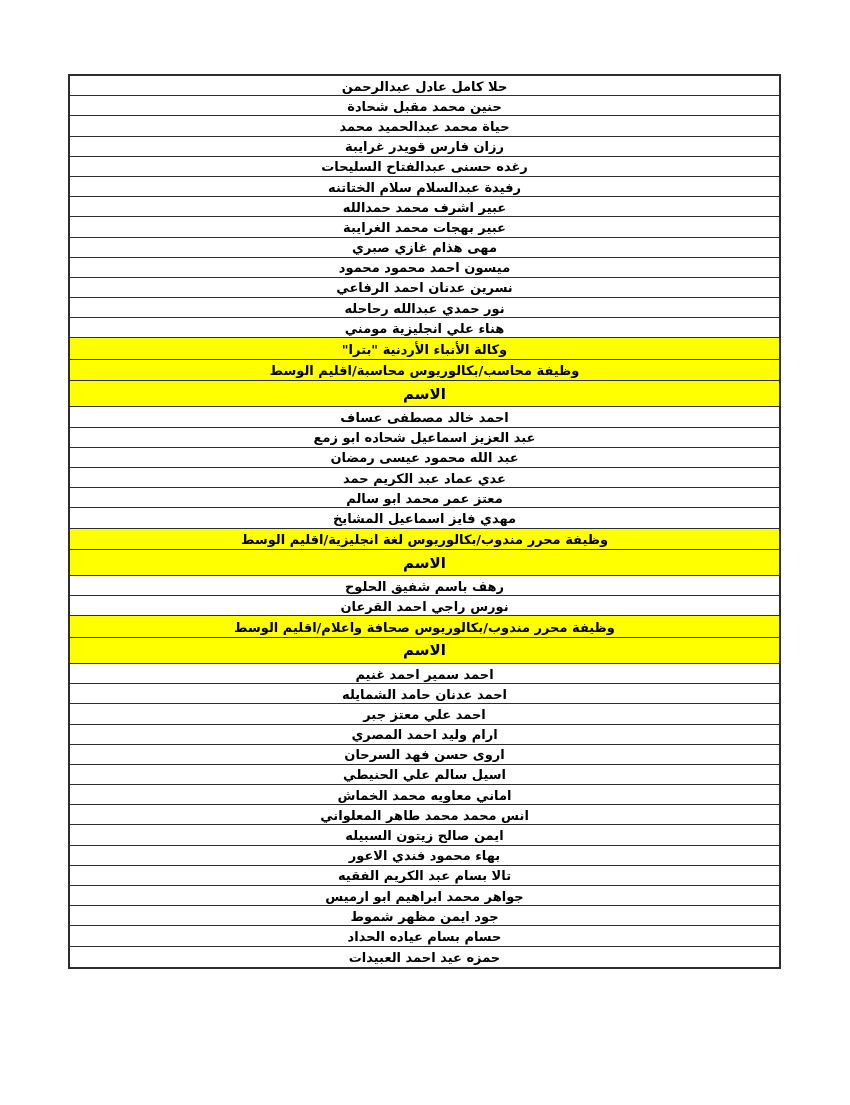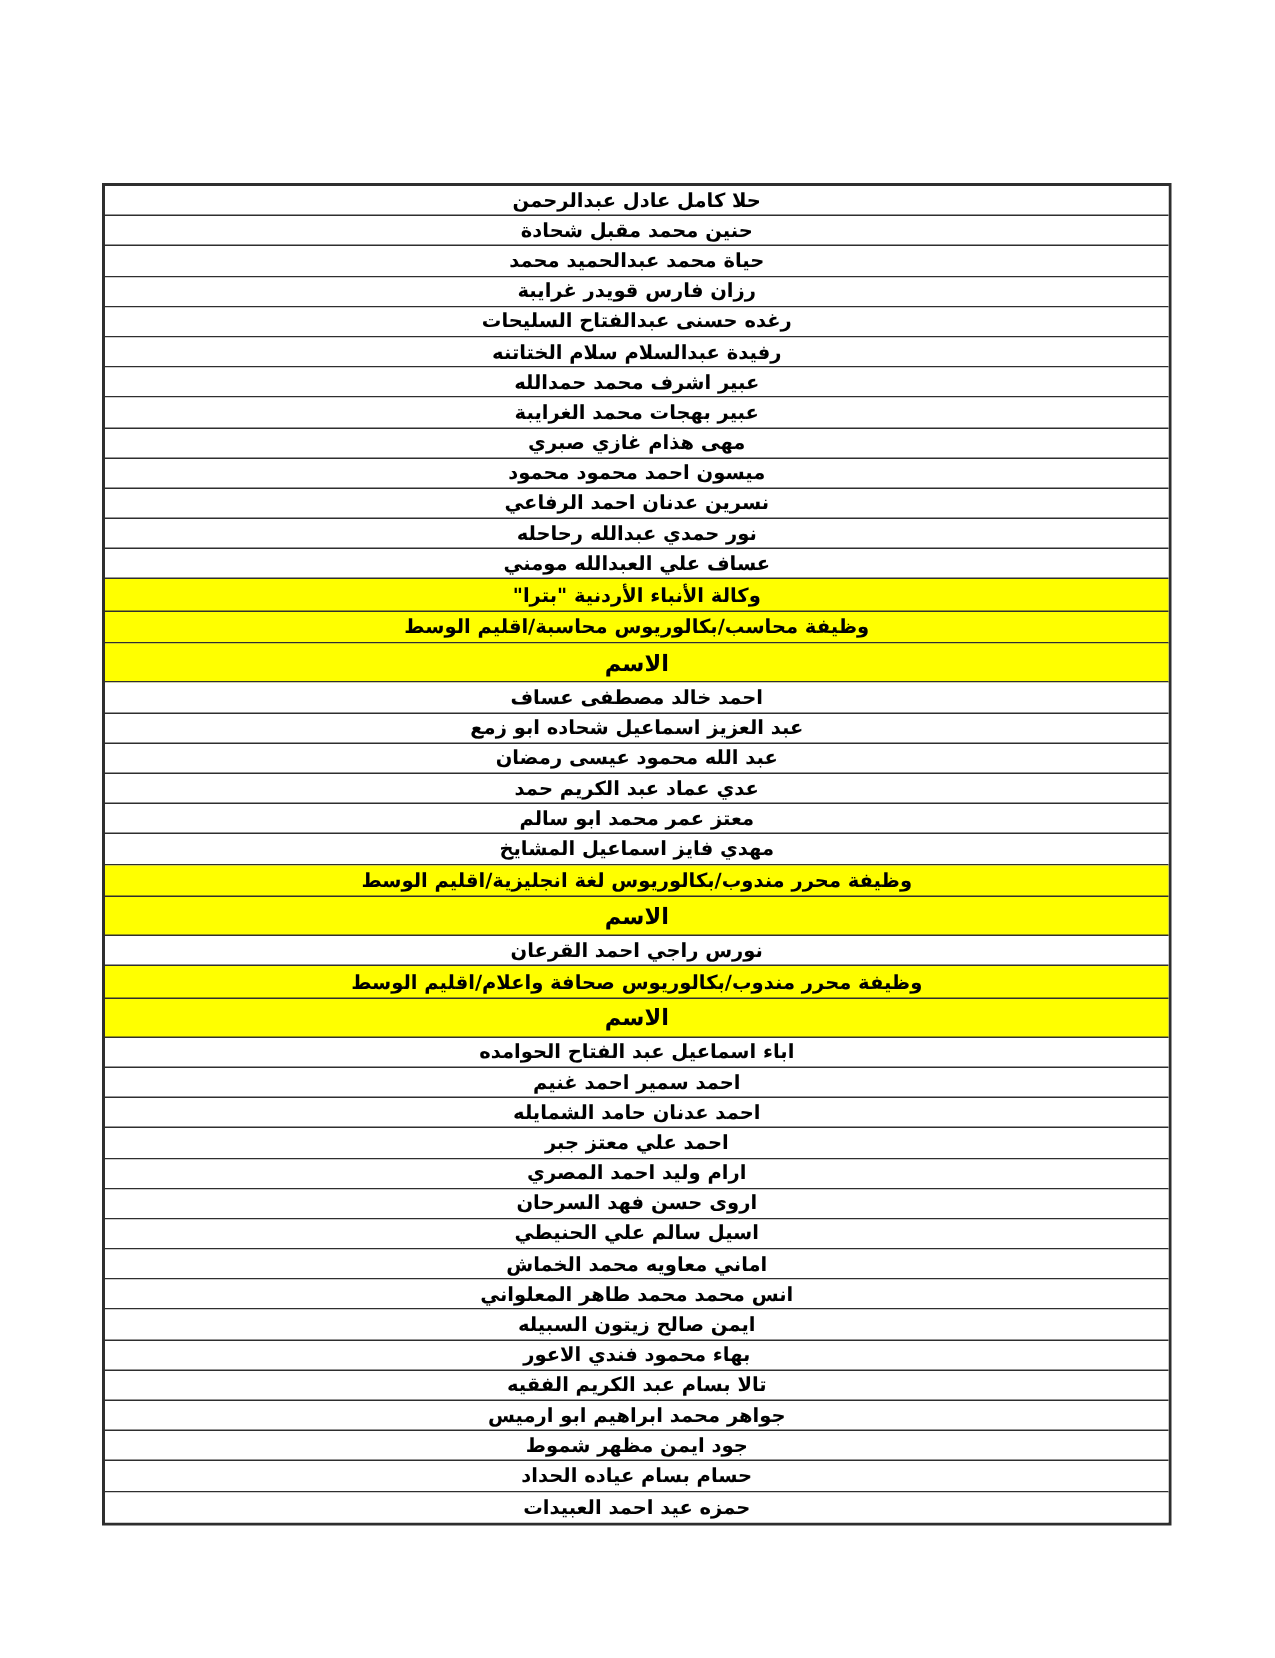--- a/index.html
+++ b/index.html
@@ -18,21 +18,20 @@
   }
   .names-table {
     position: absolute;
     left: 68px;
     top: 74px;
     width: 713px;
     box-sizing: border-box;
     border: 2px solid var(--border-color, #2e2e2e);
     display: flex;
     flex-direction: column;
-    margin-top: 48px;
   }
   .row {
     box-sizing: border-box;
     border-bottom: 1.5px solid var(--border-color, #2e2e2e);
     display: flex;
     align-items: center;
     justify-content: center;
     overflow: hidden;
   }
   .row:last-child {
@@ -100,21 +99,21 @@
       <div class="row row-name">
         <span class="cell-text">ميسون احمد محمود محمود</span>
       </div>
       <div class="row row-name">
         <span class="cell-text">نسرين عدنان احمد الرفاعي</span>
       </div>
       <div class="row row-name">
         <span class="cell-text">نور حمدي عبدالله رحاحله</span>
       </div>
       <div class="row row-name">
-        <span class="cell-text">عساف علي العبدالله مومني</span>
+        <span class="cell-text">هناء علي انجليزية مومني</span>
       </div>
       <div class="row row-section">
         <span class="cell-text">وكالة الأنباء الأردنية "بترا"</span>
       </div>
       <div class="row row-section">
         <span class="cell-text">وظيفة محاسب/بكالوريوس محاسبة/اقليم الوسط</span>
       </div>
       <div class="row row-nameheader">
         <span class="cell-text">الاسم</span>
       </div>
@@ -136,30 +135,30 @@
       <div class="row row-name">
         <span class="cell-text">مهدي فايز اسماعيل المشايخ</span>
       </div>
       <div class="row row-section">
         <span class="cell-text">وظيفة محرر مندوب/بكالوريوس لغة انجليزية/اقليم الوسط</span>
       </div>
       <div class="row row-nameheader">
         <span class="cell-text">الاسم</span>
       </div>
       <div class="row row-name">
+        <span class="cell-text">رهف باسم شفيق الحلوح</span>
+      </div>
+      <div class="row row-name">
         <span class="cell-text">نورس راجي احمد القرعان</span>
       </div>
       <div class="row row-section">
         <span class="cell-text">وظيفة محرر مندوب/بكالوريوس صحافة واعلام/اقليم الوسط</span>
       </div>
       <div class="row row-nameheader">
         <span class="cell-text">الاسم</span>
-      </div>
-      <div class="row row-name">
-        <span class="cell-text">اباء اسماعيل عبد الفتاح الحوامده</span>
       </div>
       <div class="row row-name">
         <span class="cell-text">احمد سمير احمد غنيم</span>
       </div>
       <div class="row row-name">
         <span class="cell-text">احمد عدنان حامد الشمايله</span>
       </div>
       <div class="row row-name">
         <span class="cell-text">احمد علي معتز جبر</span>
       </div>

